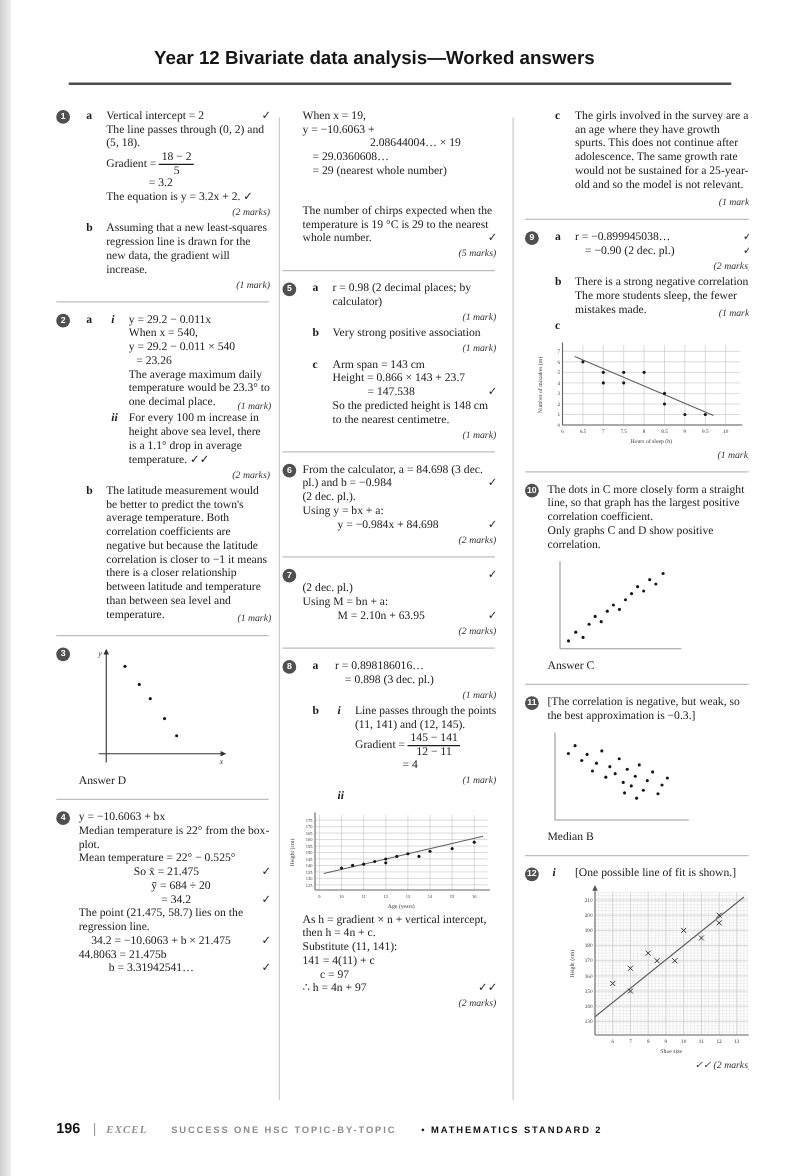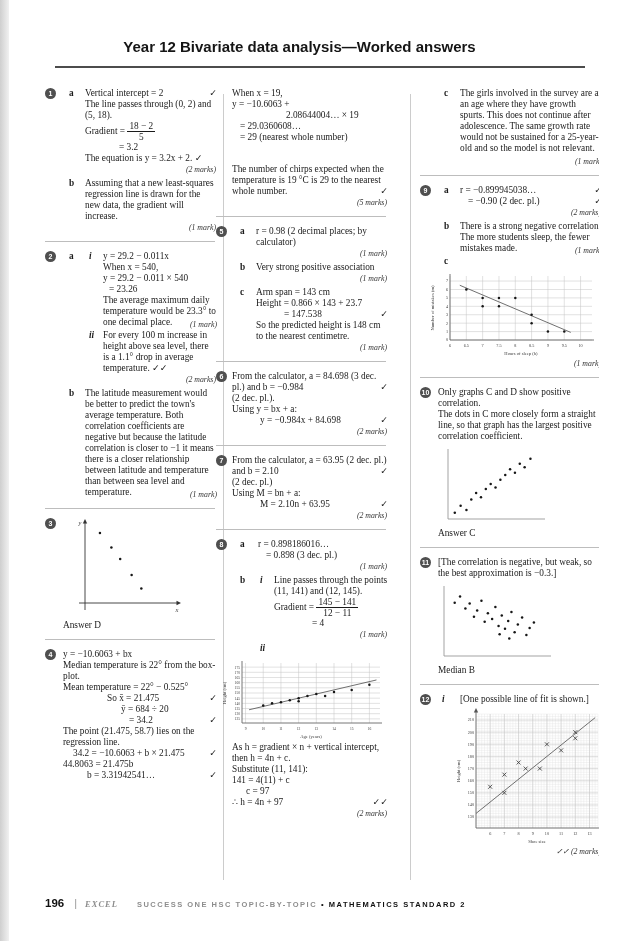--- a/index.html
+++ b/index.html
@@ -5,21 +5,21 @@
   html,body{margin:0;padding:0;background:#fff;}
   .page{position:relative;width:599px;height:941px;background:#ffffff;overflow:hidden;
         font-family:"Liberation Serif",serif;color:#1a1a1a;}
   .scan-edge{position:absolute;left:0;top:0;width:9px;height:941px;
              background:linear-gradient(to right,#cfcfcf,#f1f1f1);}
   .title{position:absolute;top:38px;left:0;width:100%;text-align:center;margin:0;
          font-family:"Liberation Sans",sans-serif;font-weight:bold;font-size:15px;color:#151515;}
   .title-rule{position:absolute;top:66px;left:55px;width:530px;border-top:2px solid #4c4c4c;}
   .col{position:absolute;top:88px;font-size:9.3px;line-height:11px;}
   #col0{left:45px;width:172px;}
-  #col1{left:216px;width:172px;}
+  #col1{left:226px;width:172px;}
   #col2{left:420px;width:182px;}
   .vdiv{position:absolute;top:94px;width:1px;height:786px;background:#ccc;}
   .block{position:relative;margin:0 0 4px 0;}
   .sep{border-top:1px solid #bdbdbd;margin:8px 2px 9px 0;}
   .badge{position:absolute;left:0;top:0;width:11px;height:11px;border-radius:50%;
          background:#4f4f4f;color:#fff;text-align:center;line-height:11px;
          font-family:"Liberation Sans",sans-serif;font-weight:bold;font-size:7px;}
   .row{position:relative;min-height:11px;overflow:hidden;}
   .plabel{position:absolute;top:0;font-weight:bold;}
   .plabel.roman{font-style:italic;}
@@ -31,21 +31,21 @@
   .frac .num{display:block;padding:0 2px;}
   .frac .den{display:block;border-top:1px solid #1a1a1a;padding:0 2px;}
   .graph-row{position:relative;margin:2px 0 2px 0;overflow:visible;}
   svg{display:block;}
   .footer{position:absolute;left:45px;top:897px;display:flex;align-items:baseline;}
   .pnum{font-family:"Liberation Sans",sans-serif;font-weight:bold;font-size:11.5px;color:#111;}
   .fsep{color:#999;font-size:11px;margin:0 8px 0 10px;font-family:"Liberation Sans",sans-serif;}
   .brand{font-family:"Liberation Serif",serif;font-style:italic;font-weight:bold;
          font-size:8.5px;color:#8d8d8d;letter-spacing:1px;margin-right:19px;}
   .series{font-family:"Liberation Sans",sans-serif;font-weight:bold;font-size:7.5px;
-          color:#8d8d8d;letter-spacing:1.5px;margin-right:4px;}
+          color:#8d8d8d;letter-spacing:1.5px;margin-right:20px;}
   .subject{font-family:"Liberation Sans",sans-serif;font-weight:bold;font-size:7.5px;
            color:#111;letter-spacing:1.5px;}
 </style>
 </head>
 <body>
 
 <div class="page">
   <div class="scan-edge"></div>
   <h1 class="title">Year 12 Bivariate data analysis—Worked answers</h1>
   <div class="title-rule"></div>
@@ -138,21 +138,21 @@
         <span class="badge">6</span>
         <div class="row" style="padding-left: 16px;"><span>From the calculator, a = 84.698 (3 dec. pl.) and b = −0.984</span><span class="tick">✓</span></div>
         <div class="row" style="padding-left: 16px;"><span>(2 dec. pl.).</span></div>
         <div class="row" style="padding-left: 16px;"><span>Using y = bx + a:</span></div>
         <div class="row" style="padding-left: 44px;"><span>y = −0.984x + 84.698</span><span class="tick">✓</span></div>
         <div class="marks-row">(2 marks)</div>
       </div>
       <div class="sep"></div>
       <div class="block">
         <span class="badge">7</span>
-        <div class="row" style="padding-left: 16px;"><span>From the calculator, a = 63.95 (2 dec. pl.) and b = 2.10</span><span class="tick">✓</span></div>
+        <div class="row" style="padding-left: 16px;"><span class="tick">✓</span></div>
         <div class="row" style="padding-left: 16px;"><span>(2 dec. pl.)</span></div>
         <div class="row" style="padding-left: 16px;"><span>Using M = bn + a:</span></div>
         <div class="row" style="padding-left: 44px;"><span>M = 2.10n + 63.95</span><span class="tick">✓</span></div>
         <div class="marks-row">(2 marks)</div>
       </div>
       <div class="sep"></div>
       <div class="block">
         <span class="badge">8</span>
         <div class="row" style="padding-left: 42px;"><span class="plabel" style="left: 24px;">a</span><span>r = 0.898186016…</span></div>
         <div class="row" style="padding-left: 50px;"><span>= 0.898 (3 dec. pl.)</span></div>
@@ -293,22 +293,22 @@
             <circle cx="103.60919540229887" cy="54.15789473684211" r="1.25" fill="#161616"></circle>
             <circle cx="119.93103448275863" cy="62.578947368421055" r="1.25" fill="#161616"></circle>
             <circle cx="136.25287356321837" cy="62.578947368421055" r="1.25" fill="#161616"></circle>
           </svg>
         </div>
         <div class="marks-row">(1 mark)</div>
       </div>
       <div class="sep"></div>
       <div class="block">
         <span class="badge">10</span>
+        <div class="row" style="padding-left: 18px;"><span>The dots in C more closely form a straight line, so that graph has the largest positive correlation coefficient.</span></div>
         <div class="row" style="padding-left: 18px;"><span>Only graphs C and D show positive correlation.</span></div>
-        <div class="row" style="padding-left: 18px;"><span>The dots in C more closely form a straight line, so that graph has the largest positive correlation coefficient.</span></div>
         <div class="row graph-row" style="padding-left: 22px;">
           <svg width="108" height="82">
             <line x1="6" y1="5" x2="6" y2="75" stroke="#999" stroke-width="0.9"></line>
             <line x1="6" y1="75" x2="103" y2="75" stroke="#999" stroke-width="0.9"></line>
             <circle cx="12.79" cy="68.7" r="1.25" fill="#161616"></circle>
             <circle cx="18.61" cy="61.7" r="1.25" fill="#161616"></circle>
             <circle cx="24.43" cy="65.9" r="1.25" fill="#161616"></circle>
             <circle cx="29.279999999999998" cy="55.400000000000006" r="1.25" fill="#161616"></circle>
             <circle cx="34.129999999999995" cy="49.1" r="1.25" fill="#161616"></circle>
             <circle cx="38.98" cy="53.3" r="1.25" fill="#161616"></circle>

